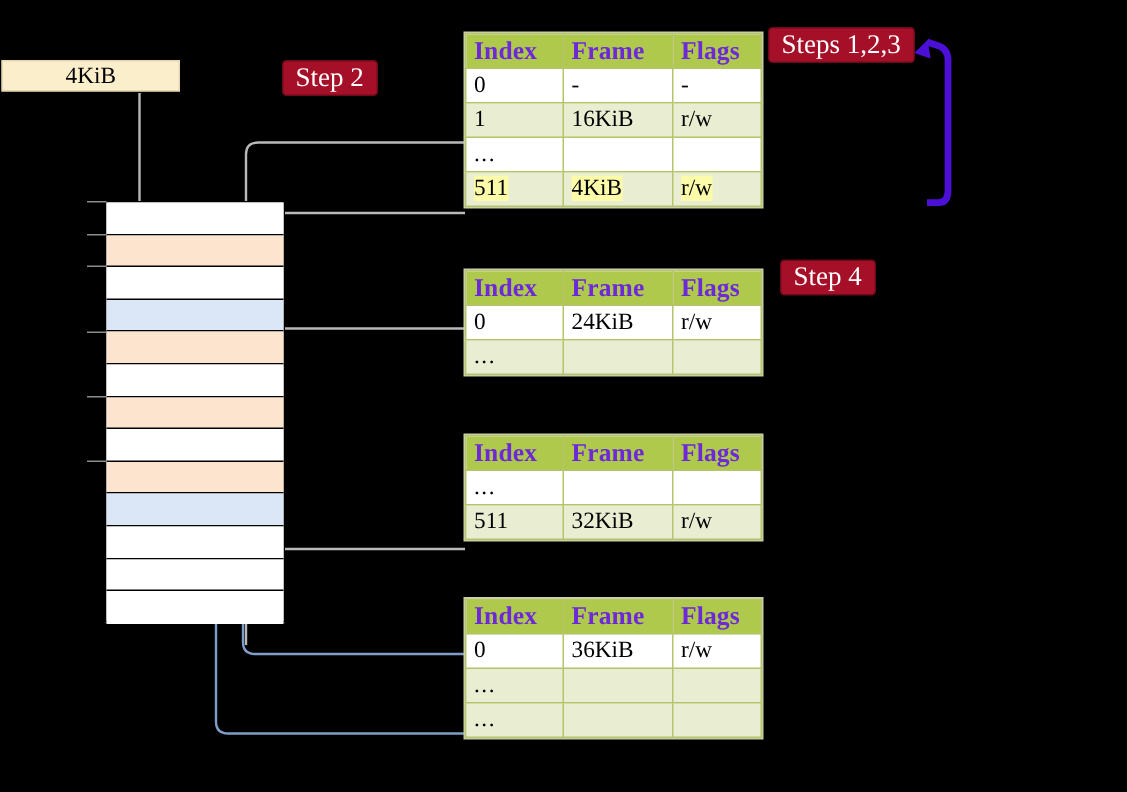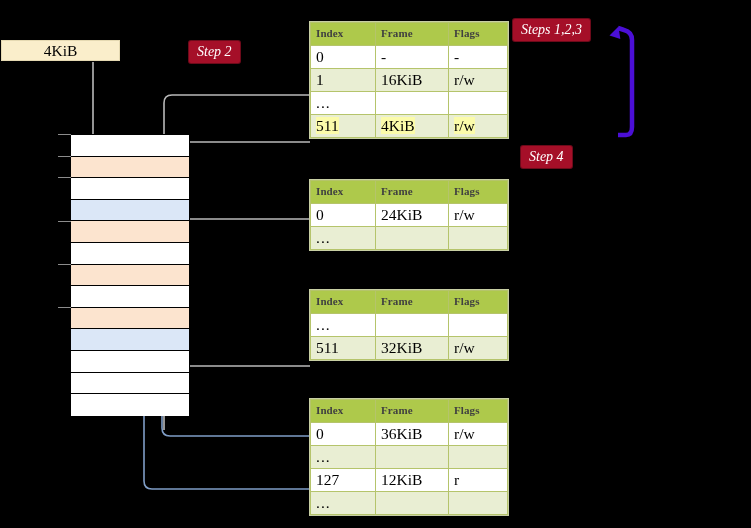--- a/index.html
+++ b/index.html
@@ -43,23 +43,23 @@
     font-size: 15.5px;
     line-height: 17px;
     color: #000000;
     text-align: left;
     font-weight: normal;
     white-space: nowrap;
     vertical-align: top;
   }
   .pt th {
     background: #aec94b;
-    color: #404040;
+    color: #6d28d9;
     font-weight: bold;
-    font-size: 11px;
+    font-size: 17px;
     letter-spacing: 0.1px;
   }
   .pt td.c0 { width: 54px; }
   .pt td.c1 { width: 62px; }
   .pt td.c2 { width: 48px; }
   .pt th.c0 { width: 54px; }
   .pt th.c1 { width: 62px; }
   .pt th.c2 { width: 48px; font-family: Liberation Serif, serif; }
   .pt tr.alt td { background: #e9eed3; }
   .pt tr.plain td { background: #ffffff; }
@@ -110,33 +110,32 @@
     align-items: center;
     justify-content: center;
     font-size: 15.5px;
     color: #000000;
   }
 
   
   .badge {
     position: absolute;
     padding: 2px 8px 3px 8px;
-    font-size: 14px;
+    font-size: 18px;
     line-height: 17px;
     color: #ffffff;
     border-radius: 2px;
     white-space: nowrap;
-    font-style: italic;
   }
   .badge.crimson { background: #a50f28; box-shadow: 0 0 0 1px #6d0a1a; }
   .badge.violet  { background: #6611ee; }
   #badge-step0  { left: 189px; top: 41px; }
   #badge-step123{ left: 513px; top: 19px; }
   #badge-step1234{ left: 652px; top: 19px; }
-  #badge-step4  { left: 521px; top: 146px; }
+  #badge-step4  { left: 521px; top: 174px; }
 
   #tbl1 { left: 310px; top: 22px; }
   #tbl2 { left: 310px; top: 180px; }
   #tbl3 { left: 310px; top: 290px; }
   #tbl4 { left: 310px; top: 399px; }
 </style>
 </head>
 <body>
 
 <div id="stage">
@@ -298,25 +297,20 @@
       <tr class="plain">
         <td class="c0">0</td>
         <td class="c1">36KiB</td>
         <td class="c2">r/w</td>
       </tr>
       <tr class="alt">
         <td class="c0 dots">...</td>
         <td class="c1"></td>
         <td class="c2"></td>
       </tr>
-      <tr class="plain">
-        <td class="c0">127</td>
-        <td class="c1">12KiB</td>
-        <td class="c2">r</td>
-      </tr>
       <tr class="alt">
         <td class="c0 dots">...</td>
         <td class="c1"></td>
         <td class="c2"></td>
       </tr>
     </tbody>
   </table>
 
 </div>
 

